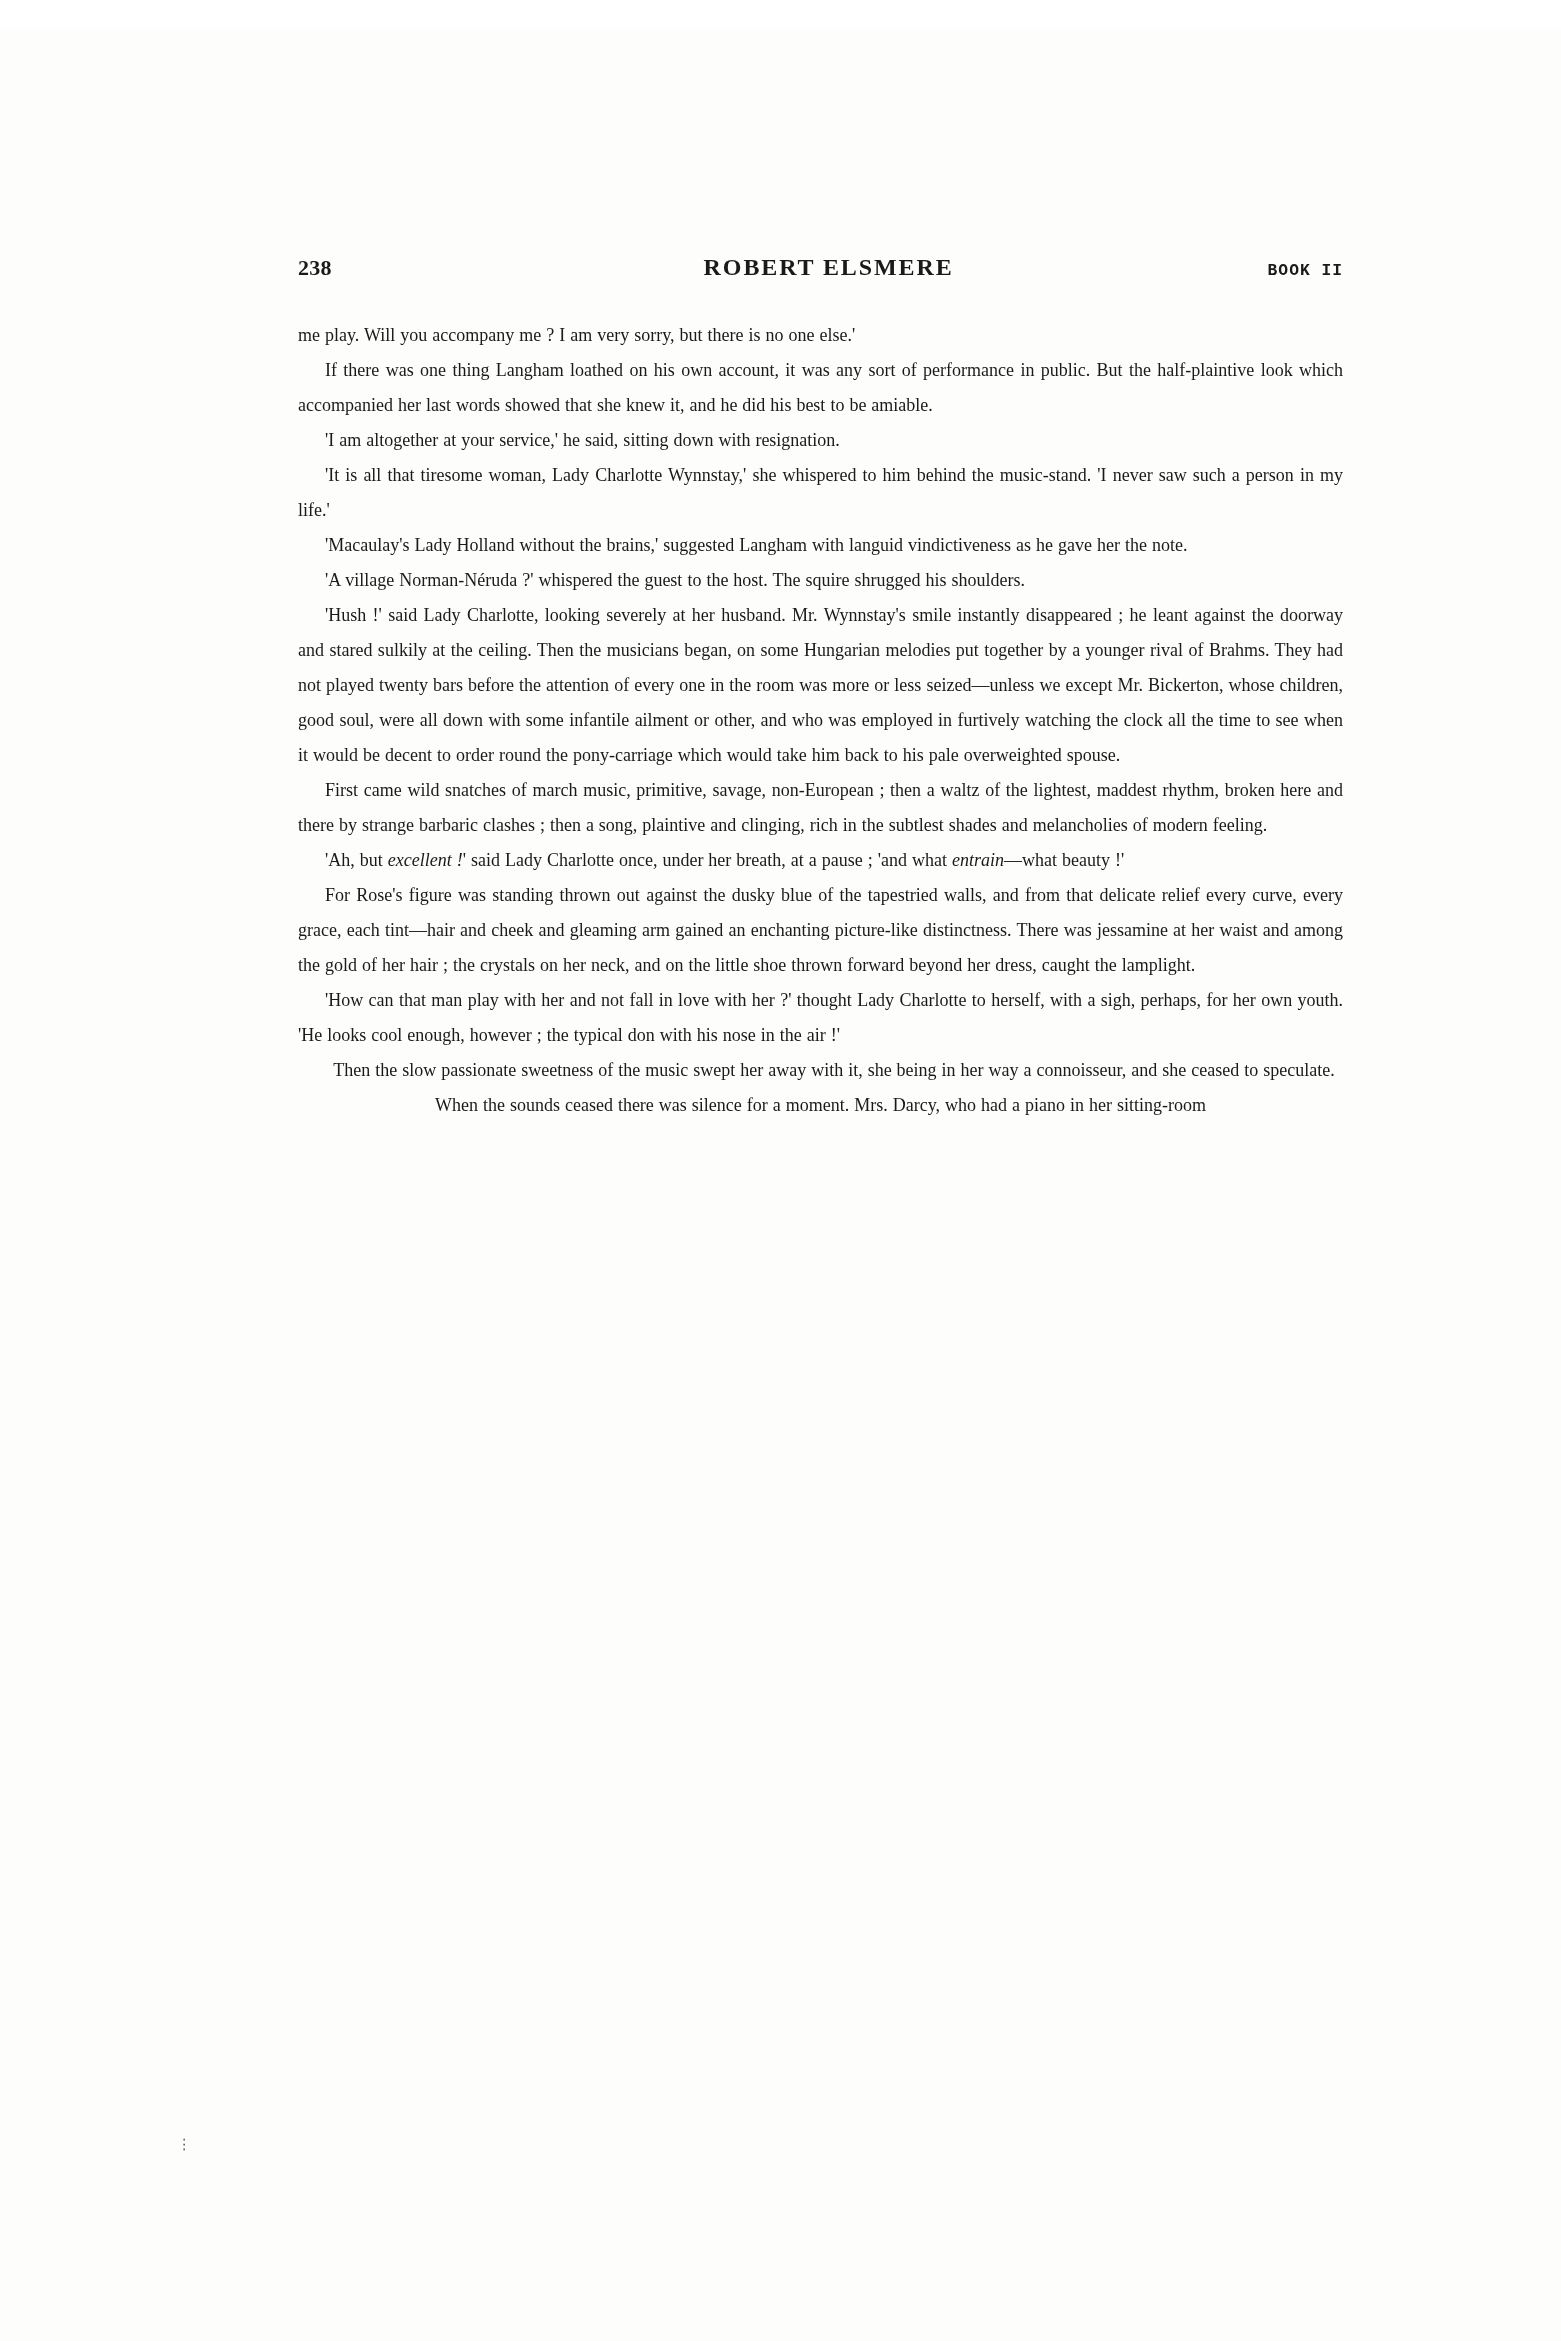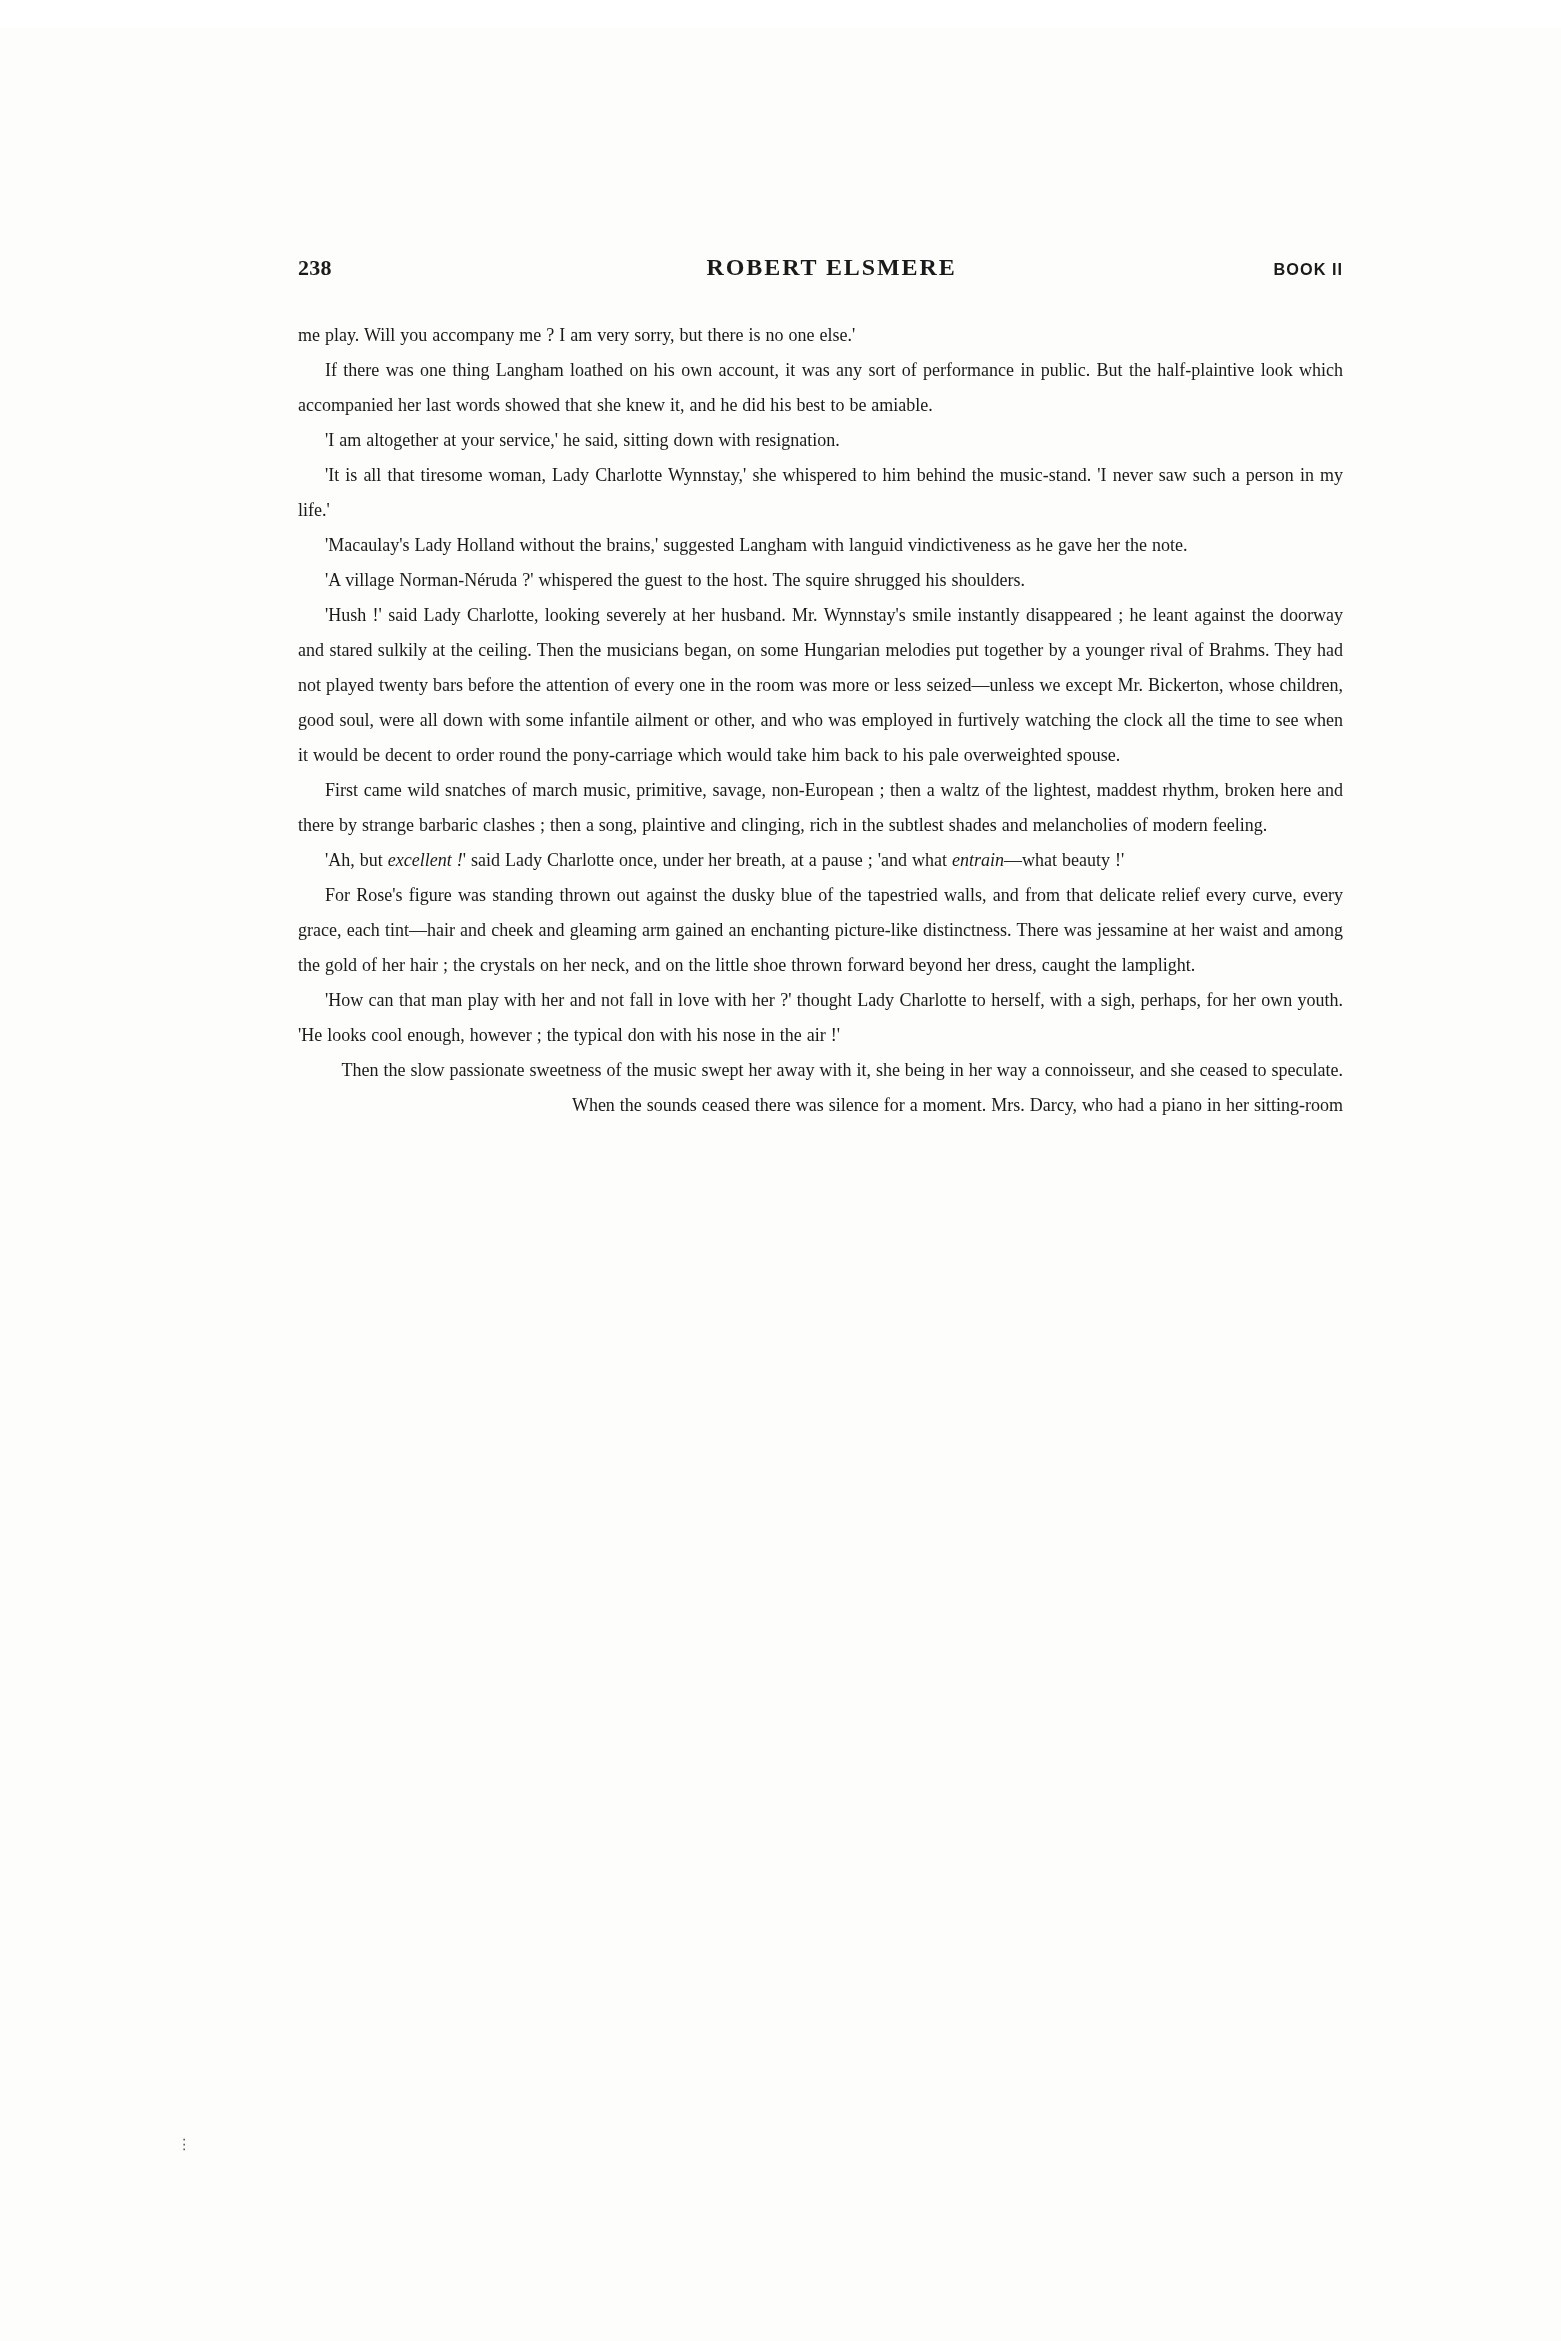--- a/index.html
+++ b/index.html
@@ -44,21 +44,21 @@
     letter-spacing: 0.2px;
   }
   .head-title {
     font-family: "Liberation Serif", serif;
     font-size: 24px;
     font-weight: bold;
     letter-spacing: 1.9px;
     margin-left: 58px;
   }
   .head-book {
-    font-family: Liberation Sans, sans-serif;
+    font-family: Liberation Mono, monospace;
     font-size: 16.3px;
     font-weight: bold;
     letter-spacing: 1px;
   }
   .body-text {
     font-family: "Liberation Serif", serif;
     font-size: 18px;
     line-height: 35px;
     text-align: justify;
     text-justify: inter-word;
@@ -66,21 +66,21 @@
     word-spacing: 0.5px;
   }
   .body-text p {
     margin: 0;
     text-indent: 0;
   }
   .body-text p.indent {
     text-indent: 27px;
   }
   .body-text p:last-child {
-    text-align: right;
+    text-align: center;
   }
   em {
     font-style: italic;
   }
   .margin-mark {
     position: absolute;
     left: 177px;
     top: 2109px;
     font-size: 14.4px;
     color: #555;

